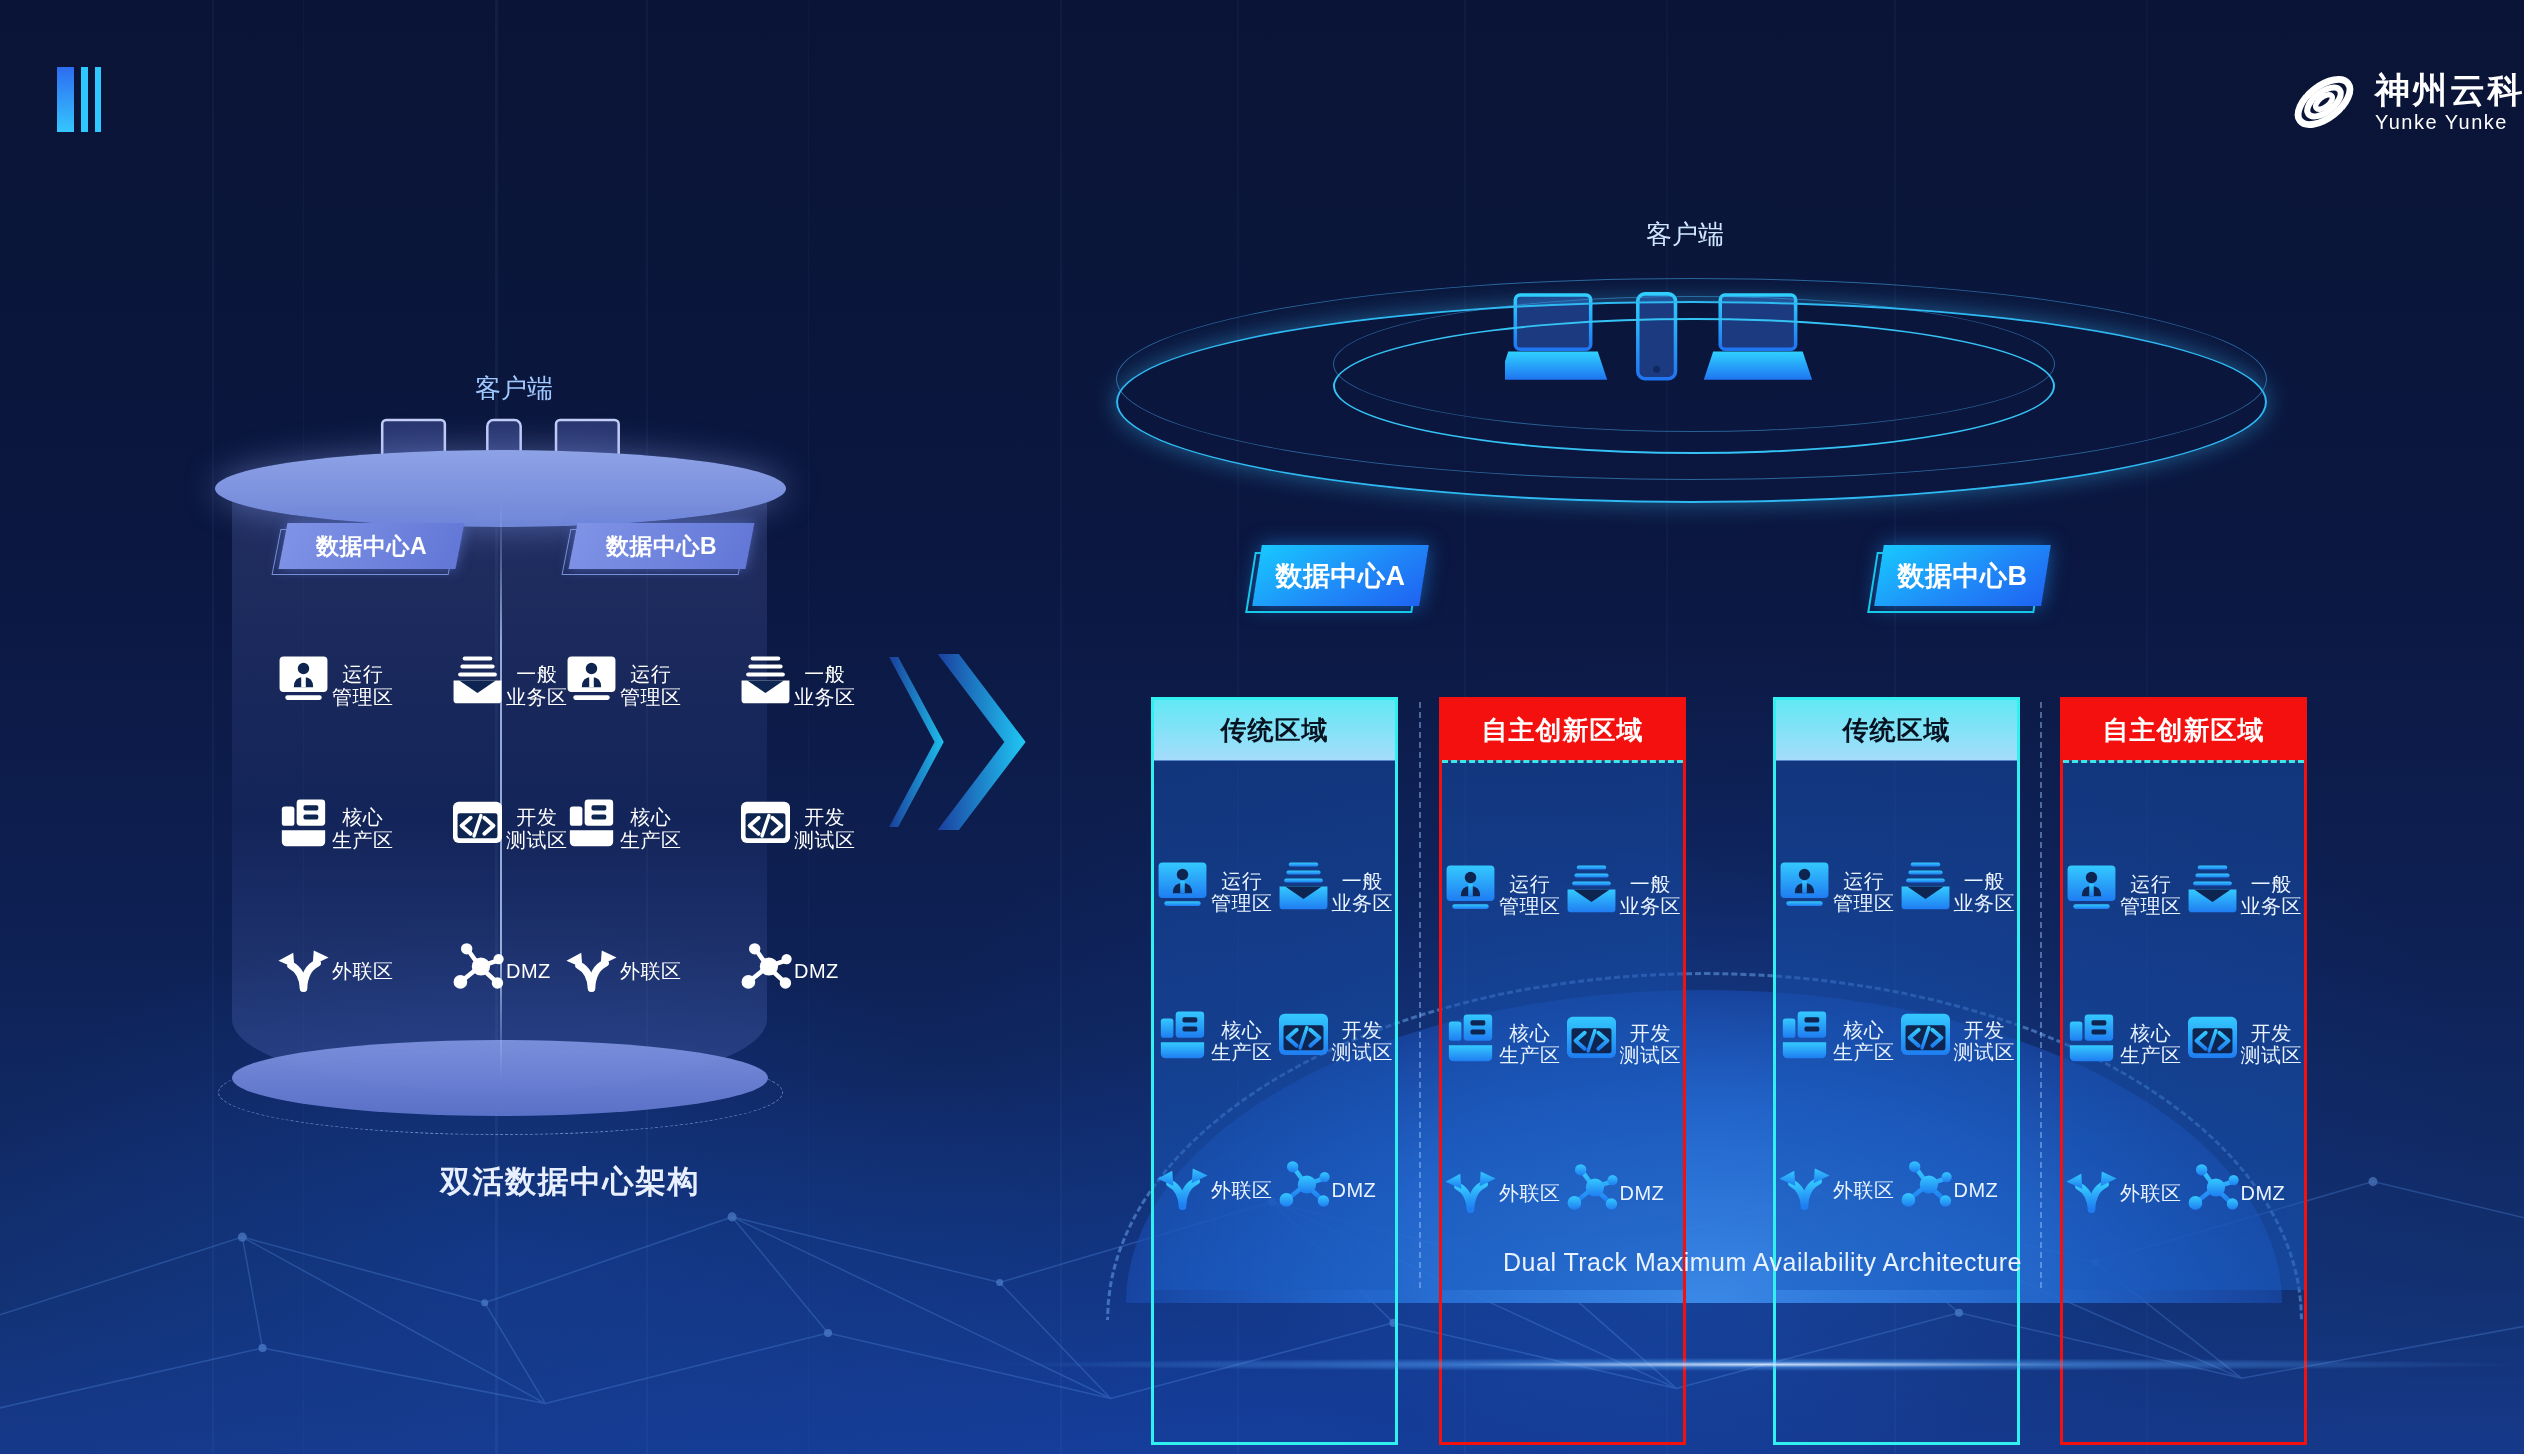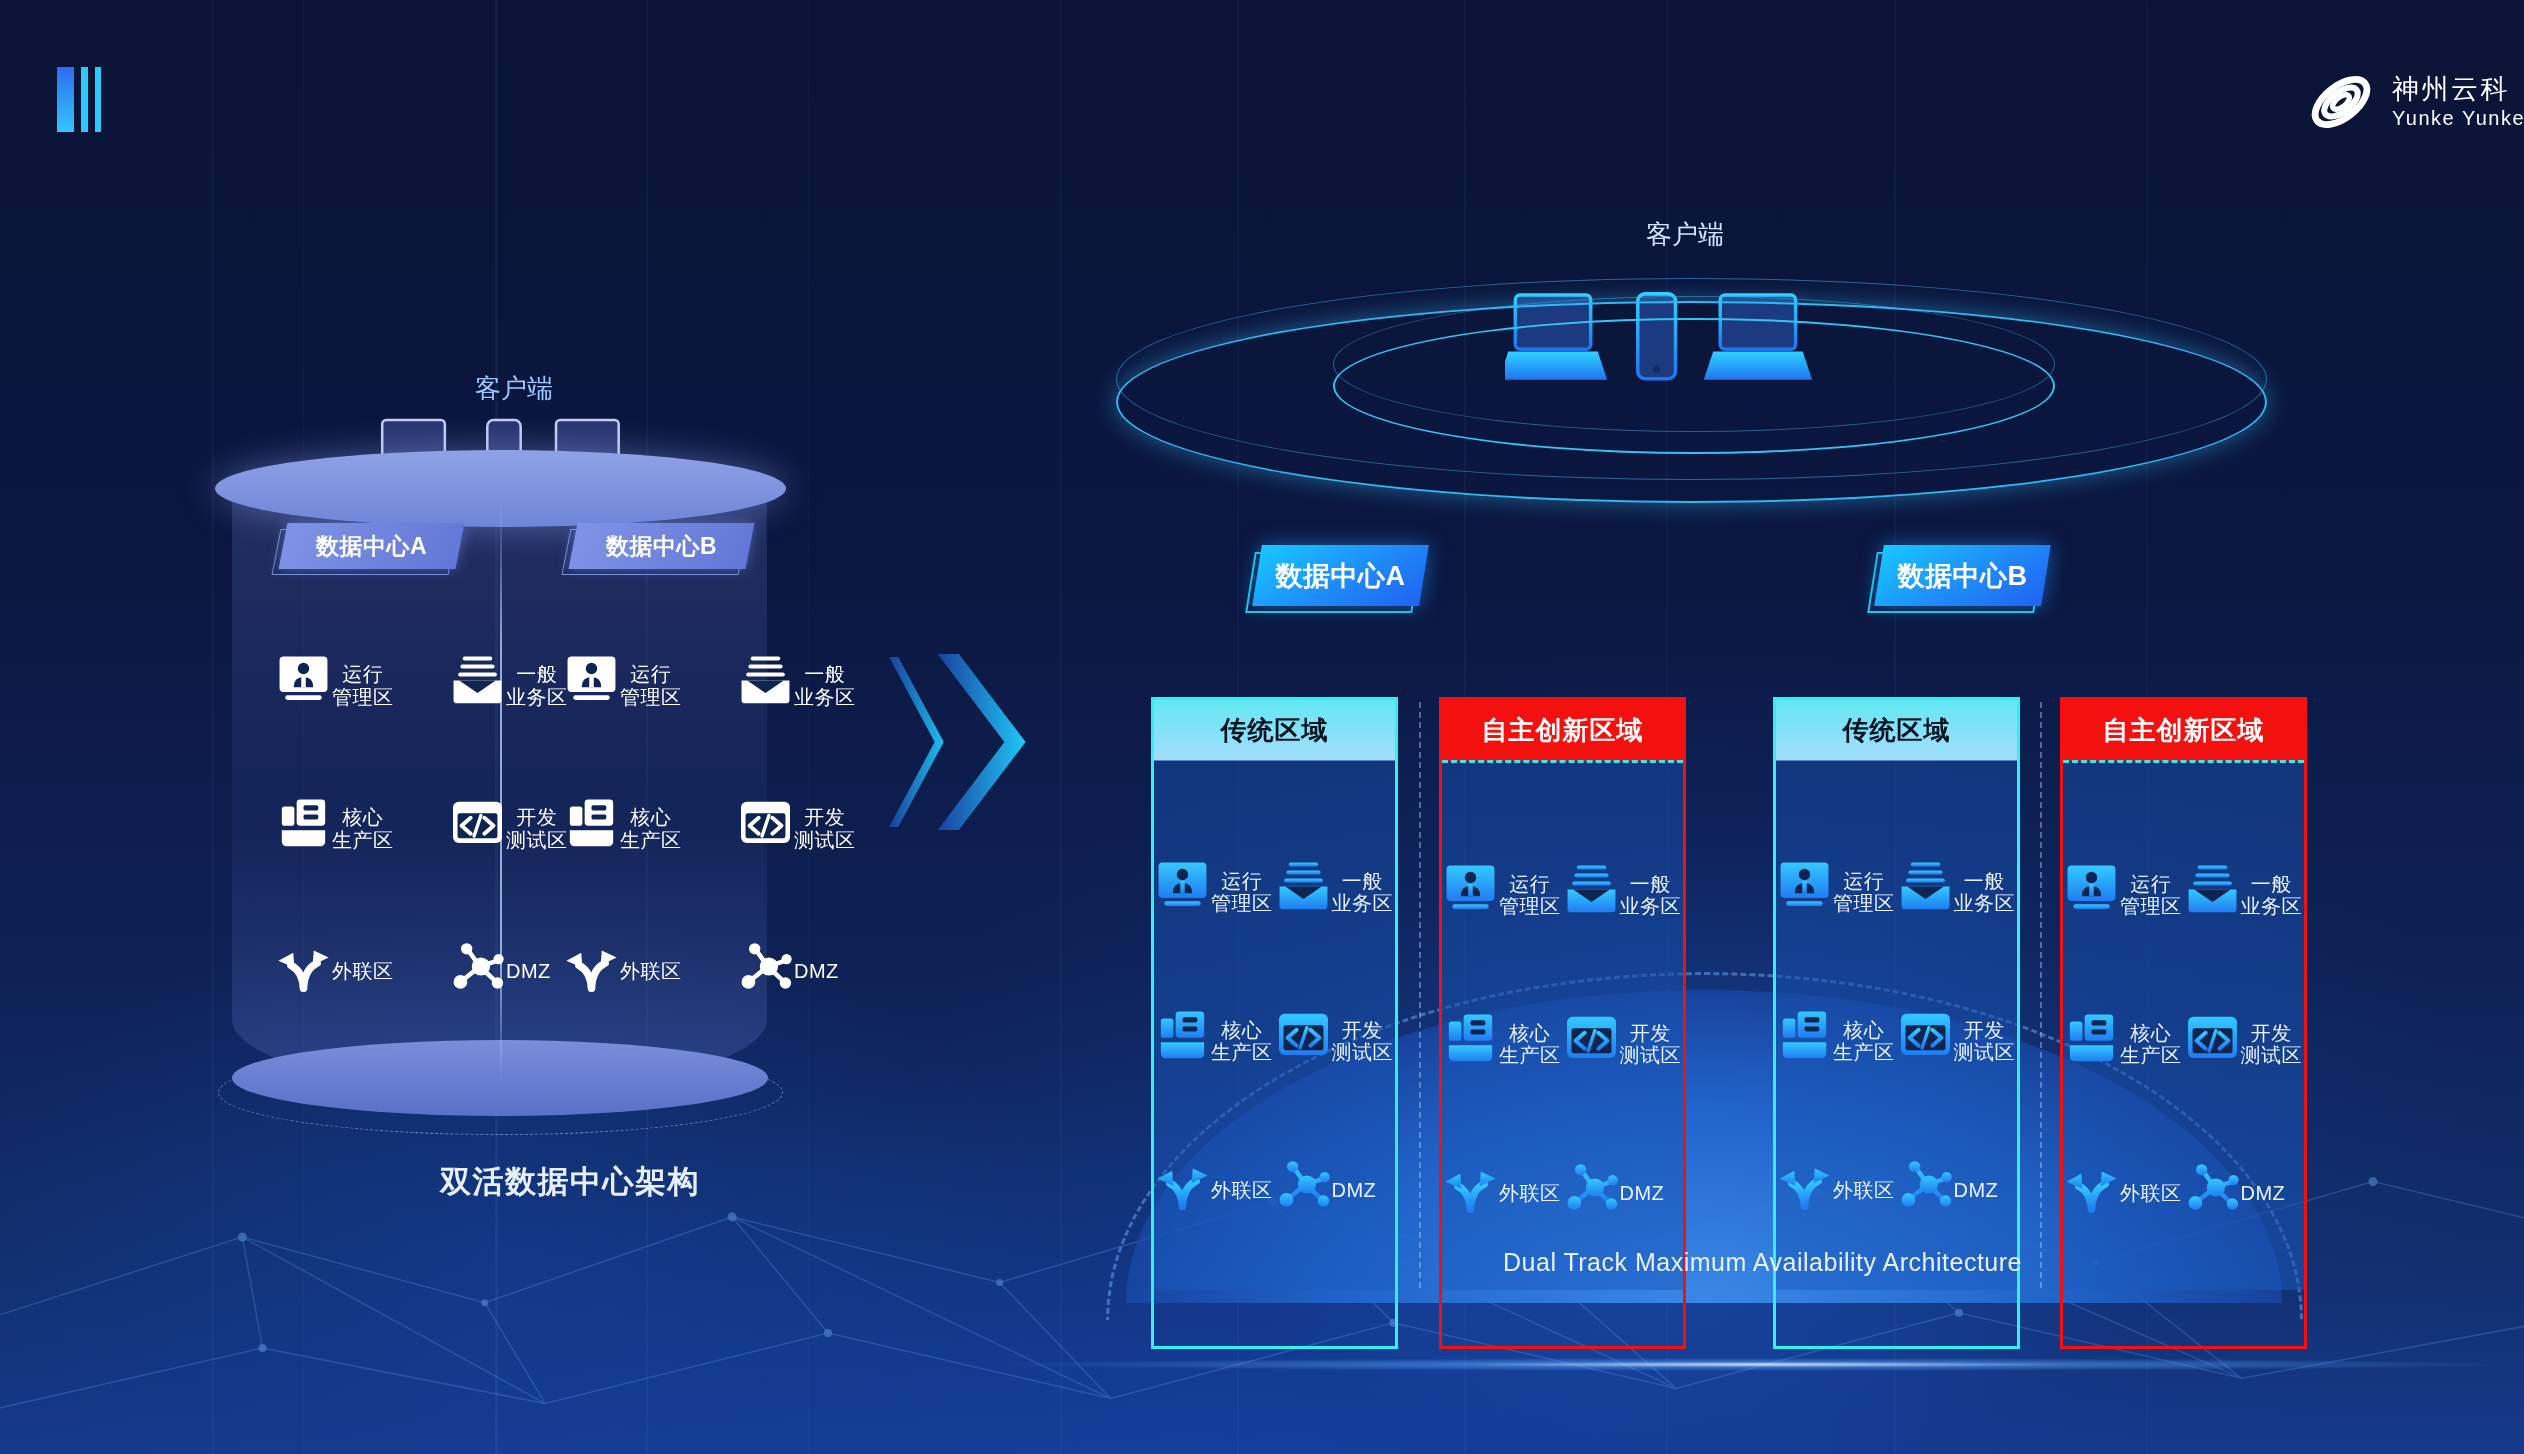--- a/index.html
+++ b/index.html
@@ -37,21 +37,21 @@
   .hdr-bars i{display:block;width:17px;height:65px;background:linear-gradient(180deg,#2d6cf0,#35c6ff);}
   .hdr-bars i:nth-child(2){width:6.6px;height:65px;background:#2ec7ff;}
   .hdr-bars i:nth-child(3){width:6.6px;height:65px;background:#2ec7ff;}
   .title{
     position:absolute;left:144px;top:63px;font-size:55px;font-weight:700;letter-spacing:0.5px;
     background:linear-gradient(90deg,#3ddcff 0%,#35c8ff 45%,#2f84f7 78%,#2b5cf5 100%);
     -webkit-background-clip:text;background-clip:text;color:transparent;white-space:nowrap;
   }
   .logo{position:absolute;right:60px;top:64px;display:flex;align-items:center;gap:13px;}
   .logo-txt{display:flex;flex-direction:column;color:#fff;line-height:1;}
-  .logo-cn{font-size:27px;letter-spacing:2.5px;font-weight:400;}
+  .logo-cn{font-size:35px;letter-spacing:2.5px;font-weight:700;}
   .logo-en{font-size:20px;letter-spacing:1.5px;margin-top:5px;font-weight:400;}
 
   
   .client-label{position:absolute;color:#9fc8ff;font-size:26px;white-space:nowrap;}
   .client-label.r{color:#cfe6ff;}
 
   
   #left-cyl{position:absolute;left:197px;top:470px;width:606px;height:667px;}
   .cyl-body{position:absolute;left:35px;top:20px;width:535px;height:601px;
     background:linear-gradient(180deg,rgba(118,134,220,.22),rgba(70,95,190,.10) 55%,rgba(120,140,230,.24));
@@ -103,21 +103,21 @@
     border:2px solid #15d0e8;}
   .rbadge span{position:absolute;inset:0;display:flex;align-items:center;justify-content:center;
     color:#fff;font-size:27px;font-weight:700;letter-spacing:0.5px;}
 
   .panel-base{position:absolute;left:116px;top:798px;width:1156px;height:313px;
     border-radius:50%/100% 100% 0 0;
     background:radial-gradient(ellipse at 50% 100%,rgba(60,140,235,.95) 0%,rgba(35,105,210,.85) 45%,rgba(24,70,170,.55) 75%,rgba(20,60,150,0) 100%);}
   .panel-base-ring{position:absolute;left:96px;top:780px;width:1197px;height:348px;
     border-radius:50%/100% 100% 0 0;border:3px dashed rgba(120,185,255,.45);border-bottom:none;}
 
-  .zcol{position:absolute;top:505px;width:247px;height:652px;}
+  .zcol{position:absolute;top:505px;width:247px;height:748px;}
   .zcol .hd{position:absolute;left:0;top:0;width:100%;height:61px;display:flex;
     align-items:center;justify-content:center;font-size:26px;font-weight:700;letter-spacing:1px;}
   .zcol .bd{position:absolute;left:0;top:60px;width:100%;height:530px;
     background:linear-gradient(180deg,rgba(22,72,160,.58),rgba(25,90,190,.52));}
   .zcol.trad{border:3px solid #31f0f0;}
   .zcol.trad .hd{background:linear-gradient(180deg,#62e8f4,#a6dcfb);color:#06121f;}
   .zcol.innov{border:3px solid #f4100f;}
   .zcol.innov .hd{background:#f4100f;color:#fff;}
   .zcol.innov .bd{border-top:3.5px dashed #3fe6e6;}
   .zgrid-r{position:absolute;left:0;top:76px;width:100%;display:grid;

